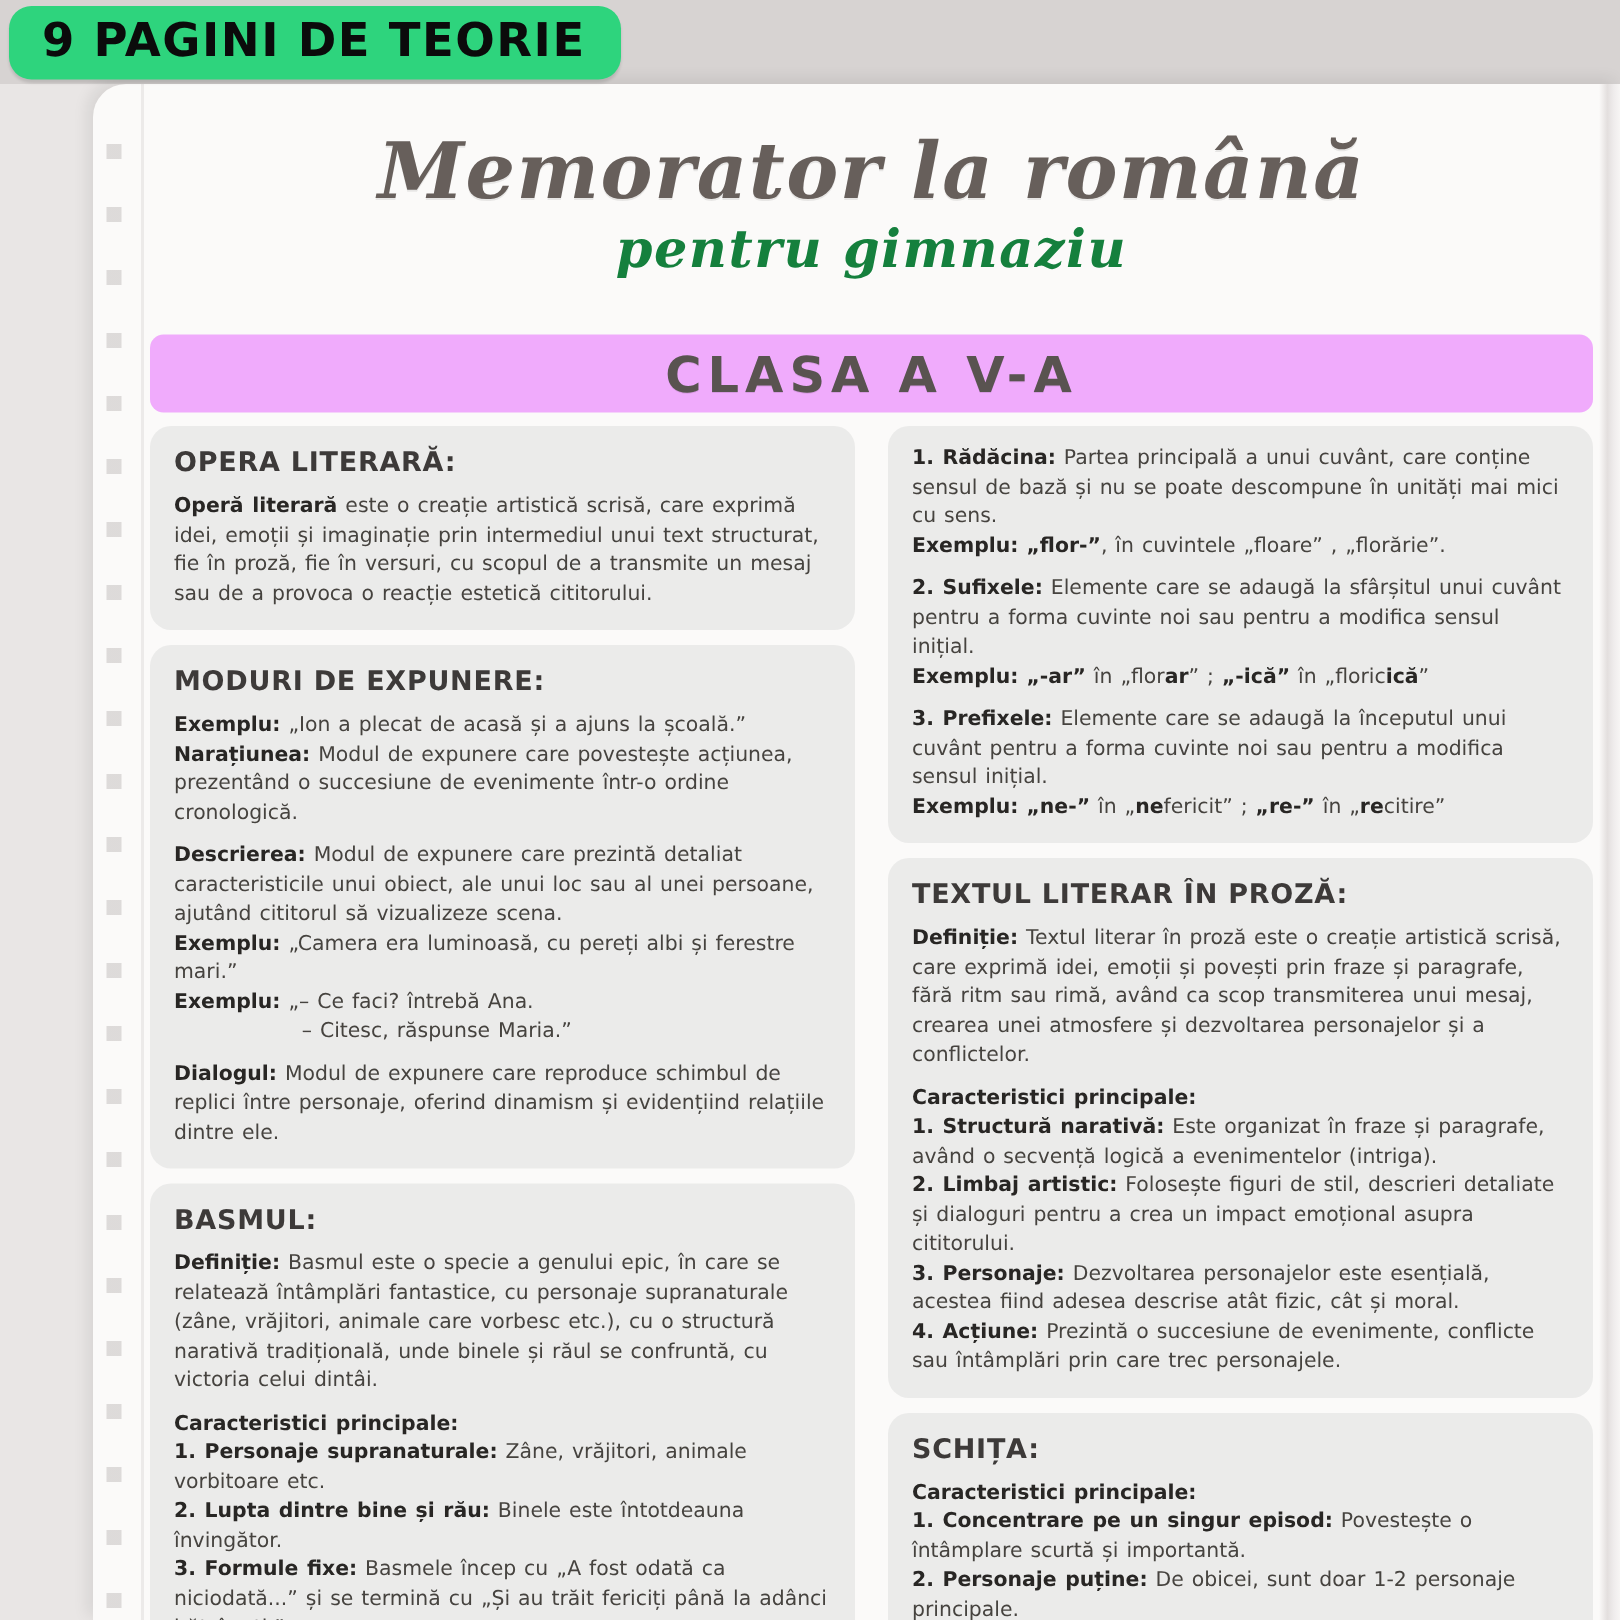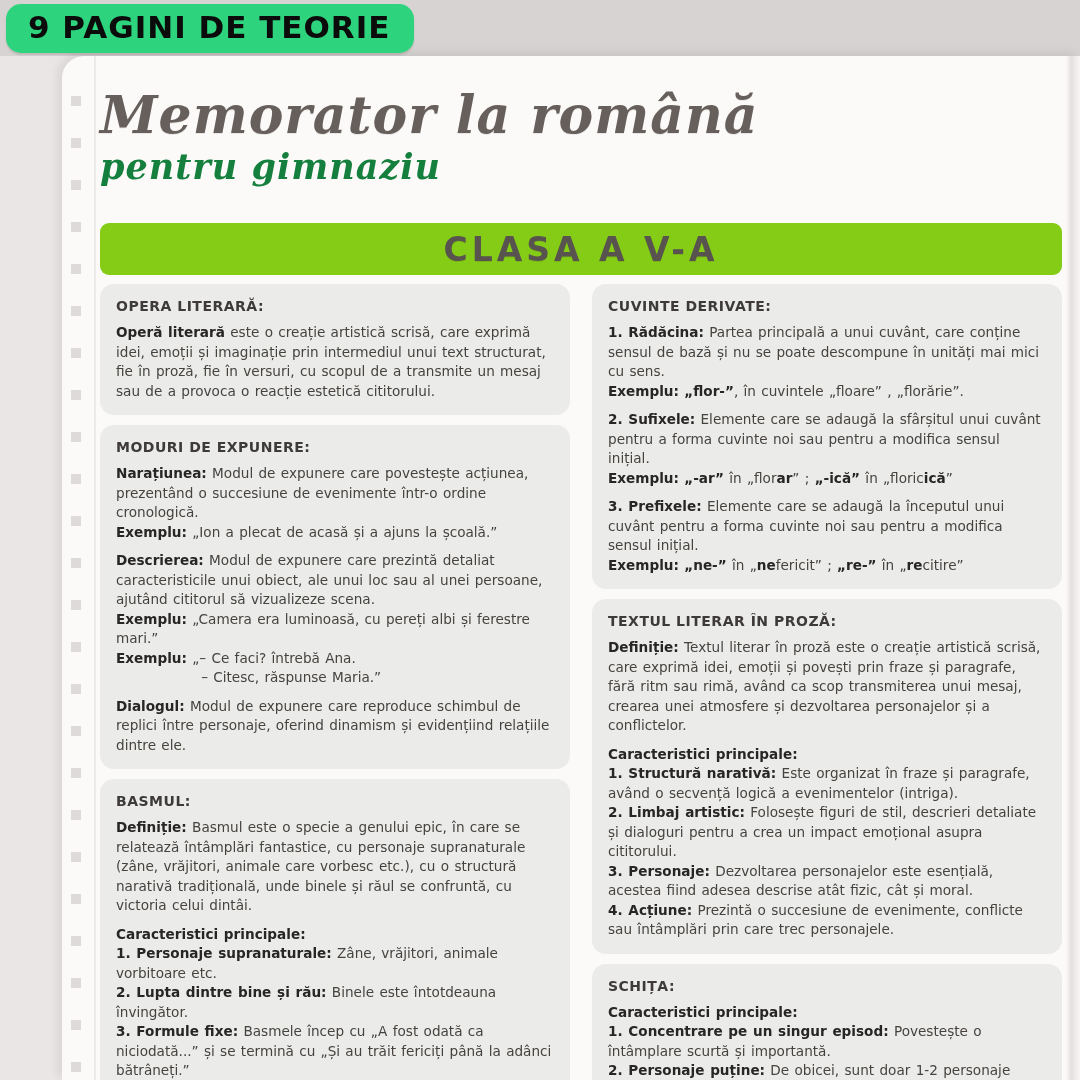--- a/index.html
+++ b/index.html
@@ -26,46 +26,46 @@
   }
   .badge{
     position:absolute;left:6px;top:4px;
     background:#2ed47d;border-radius:15px;
     padding:5px 24px 8px 22px;
     font-size:31px;font-weight:bold;color:#0b0b0b;letter-spacing:1px;
     box-shadow:0 2px 2px rgba(0,0,0,0.12);
     text-align:right;
   }
   .content{position:absolute;left:100px;top:60px;width:962px;}
-  .title-block{text-align:left;margin-top:28px;}
+  .title-block{text-align:center;margin-top:28px;}
   .doc-title{
     margin:4px 0 0 0;font-family:"DejaVu Serif", serif;font-style:italic;font-weight:bold;
     font-size:52px;line-height:1.05;color:#675f5b;letter-spacing:1px;
     text-shadow:0 1px 0 rgba(0,0,0,0.08);
   }
   .doc-subtitle{
     margin:6px 0 0 0;font-family:"DejaVu Serif", serif;font-style:italic;font-weight:bold;
     font-size:35px;line-height:1.05;color:#15803d;letter-spacing:1px;
   }
   .class-band{
-    margin-top:38px;height:52px;background:#84cc16;border-radius:9px;
+    margin-top:38px;height:52px;background:#f0abfc;border-radius:9px;
     display:flex;align-items:center;justify-content:center;
   }
   .class-band span{
     font-size:33px;font-weight:bold;color:#595350;letter-spacing:4px;
     text-shadow:0 1px 0 rgba(0,0,0,0.10);
   }
   .columns{display:flex;gap:22px;margin-top:9px;align-items:flex-start;}
   .col{flex:1;min-width:0;}
   .box{
     background:#ebebea;border-radius:14px;
     padding:12px 16px 14px 16px;margin-bottom:10px;
   }
   .box-title{
-    margin:2px 0 9px 0;font-size:14px;font-weight:bold;color:#3d3a39;
+    margin:2px 0 9px 0;font-size:18px;font-weight:bold;color:#3d3a39;
     letter-spacing:.5px;
   }
   .para{
     margin:0;font-size:13.6px;line-height:19.5px;color:#46433f;
     word-spacing:1px;
   }
   .para.gap{margin-top:9px;}
   .para.pre{white-space:pre-wrap;}
   .b{font-weight:bold;color:#282624;}
 </style>
@@ -86,41 +86,40 @@
     <span>CLASA A V-A</span>
   </div>
   <div class="columns">
     <div class="col">
         <section class="box">
           <h3 class="box-title">OPERA LITERARĂ:</h3>
           <p class="para"><span class="b">Operă literară</span><span> este o creație artistică scrisă, care exprimă idei, emoții și imaginație prin intermediul unui text structurat, fie în proză, fie în versuri, cu scopul de a transmite un mesaj sau de a provoca o reacție estetică cititorului.</span></p>
         </section>
         <section class="box">
           <h3 class="box-title">MODURI DE EXPUNERE:</h3>
+          <p class="para"><span class="b">Exemplu:</span><span> „Ion a plecat de acasă și a ajuns la școală.”</span></p>
           <p class="para"><span class="b">Narațiunea:</span><span> Modul de expunere care povestește acțiunea, prezentând o succesiune de evenimente într-o ordine cronologică.</span></p>
-          <p class="para"><span class="b">Exemplu:</span><span> „Ion a plecat de acasă și a ajuns la școală.”</span></p>
           <p class="para gap"><span class="b">Descrierea:</span><span> Modul de expunere care prezintă detaliat caracteristicile unui obiect, ale unui loc sau al unei persoane, ajutând cititorul să vizualizeze scena.</span></p>
           <p class="para"><span class="b">Exemplu:</span><span> „Camera era luminoasă, cu pereți albi și ferestre mari.”</span></p>
           <p class="para pre"><span class="b">Exemplu:</span><span> „– Ce faci? întrebă Ana.
                 – Citesc, răspunse Maria.”</span></p>
           <p class="para gap"><span class="b">Dialogul:</span><span> Modul de expunere care reproduce schimbul de replici între personaje, oferind dinamism și evidențiind relațiile dintre ele.</span></p>
         </section>
         <section class="box">
           <h3 class="box-title">BASMUL:</h3>
           <p class="para"><span class="b">Definiție:</span><span> Basmul este o specie a genului epic, în care se relatează întâmplări fantastice, cu personaje supranaturale (zâne, vrăjitori, animale care vorbesc etc.), cu o structură narativă tradițională, unde binele și răul se confruntă, cu victoria celui dintâi.</span></p>
           <p class="para gap"><span class="b">Caracteristici principale:</span></p>
           <p class="para"><span class="b">1. Personaje supranaturale:</span><span> Zâne, vrăjitori, animale vorbitoare etc.</span></p>
           <p class="para"><span class="b">2. Lupta dintre bine și rău:</span><span> Binele este întotdeauna învingător.</span></p>
           <p class="para"><span class="b">3. Formule fixe:</span><span> Basmele încep cu „A fost odată ca niciodată...” și se termină cu „Și au trăit fericiți până la adânci bătrâneți.”</span></p>
           <p class="para"><span class="b">4. Structură tipică:</span><span> Urmează o succesiune clară de evenimente: plecarea eroului, probele pe care le trece, ajutorul primit, lupta finală, victoria.</span></p>
         </section>
       </div>
     <div class="col">
         <section class="box">
-          <h3 class="box-title">CUVINTE DERIVATE:</h3>
           <p class="para"><span class="b">1. Rădăcina:</span><span> Partea principală a unui cuvânt, care conține sensul de bază și nu se poate descompune în unități mai mici cu sens.</span></p>
           <p class="para"><span class="b">Exemplu:</span><span> </span><span class="b">„flor-”</span><span>, în cuvintele „floare” , „florărie”.</span></p>
           <p class="para gap"><span class="b">2. Sufixele:</span><span> Elemente care se adaugă la sfârșitul unui cuvânt pentru a forma cuvinte noi sau pentru a modifica sensul inițial.</span></p>
           <p class="para"><span class="b">Exemplu:</span><span> </span><span class="b">„-ar”</span><span> în „flor</span><span class="b">ar</span><span>” ; </span><span class="b">„-ică”</span><span> în „floric</span><span class="b">ică</span><span>”</span></p>
           <p class="para gap"><span class="b">3. Prefixele:</span><span> Elemente care se adaugă la începutul unui cuvânt pentru a forma cuvinte noi sau pentru a modifica sensul inițial.</span></p>
           <p class="para"><span class="b">Exemplu:</span><span> </span><span class="b">„ne-”</span><span> în „</span><span class="b">ne</span><span>fericit” ; </span><span class="b">„re-”</span><span> în „</span><span class="b">re</span><span>citire”</span></p>
         </section>
         <section class="box">
           <h3 class="box-title">TEXTUL LITERAR ÎN PROZĂ:</h3>
           <p class="para"><span class="b">Definiție:</span><span> Textul literar în proză este o creație artistică scrisă, care exprimă idei, emoții și povești prin fraze și paragrafe, fără ritm sau rimă, având ca scop transmiterea unui mesaj, crearea unei atmosfere și dezvoltarea personajelor și a conflictelor.</span></p>

